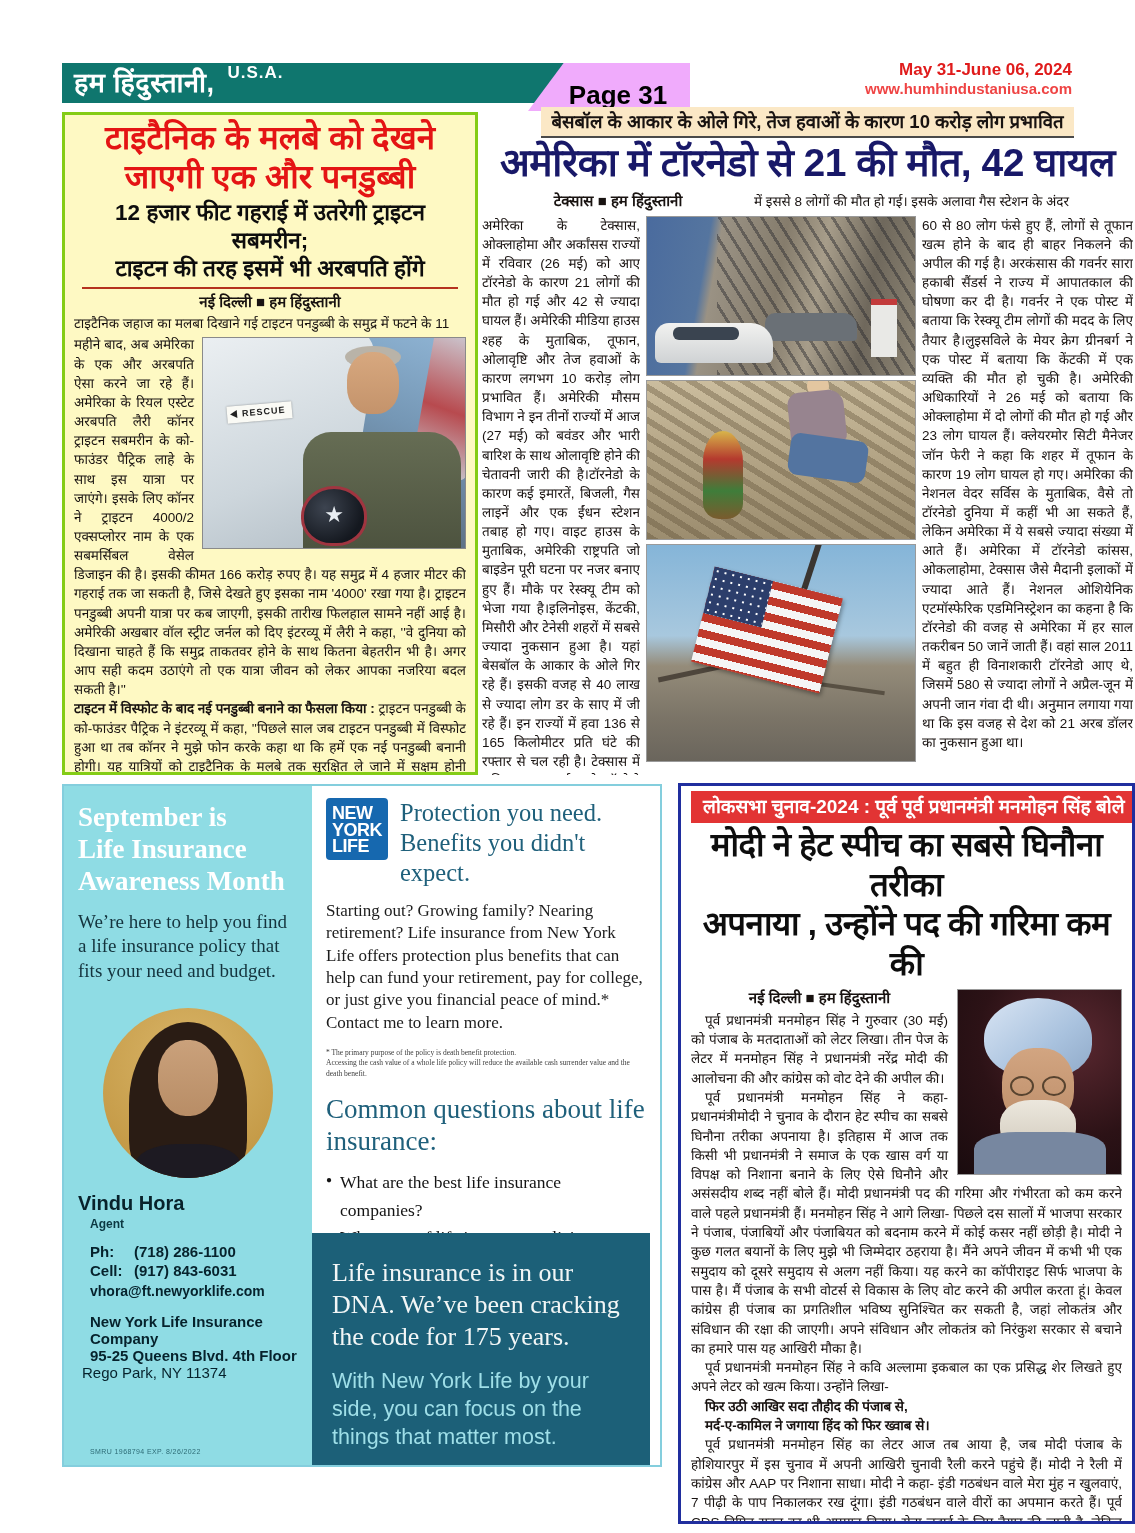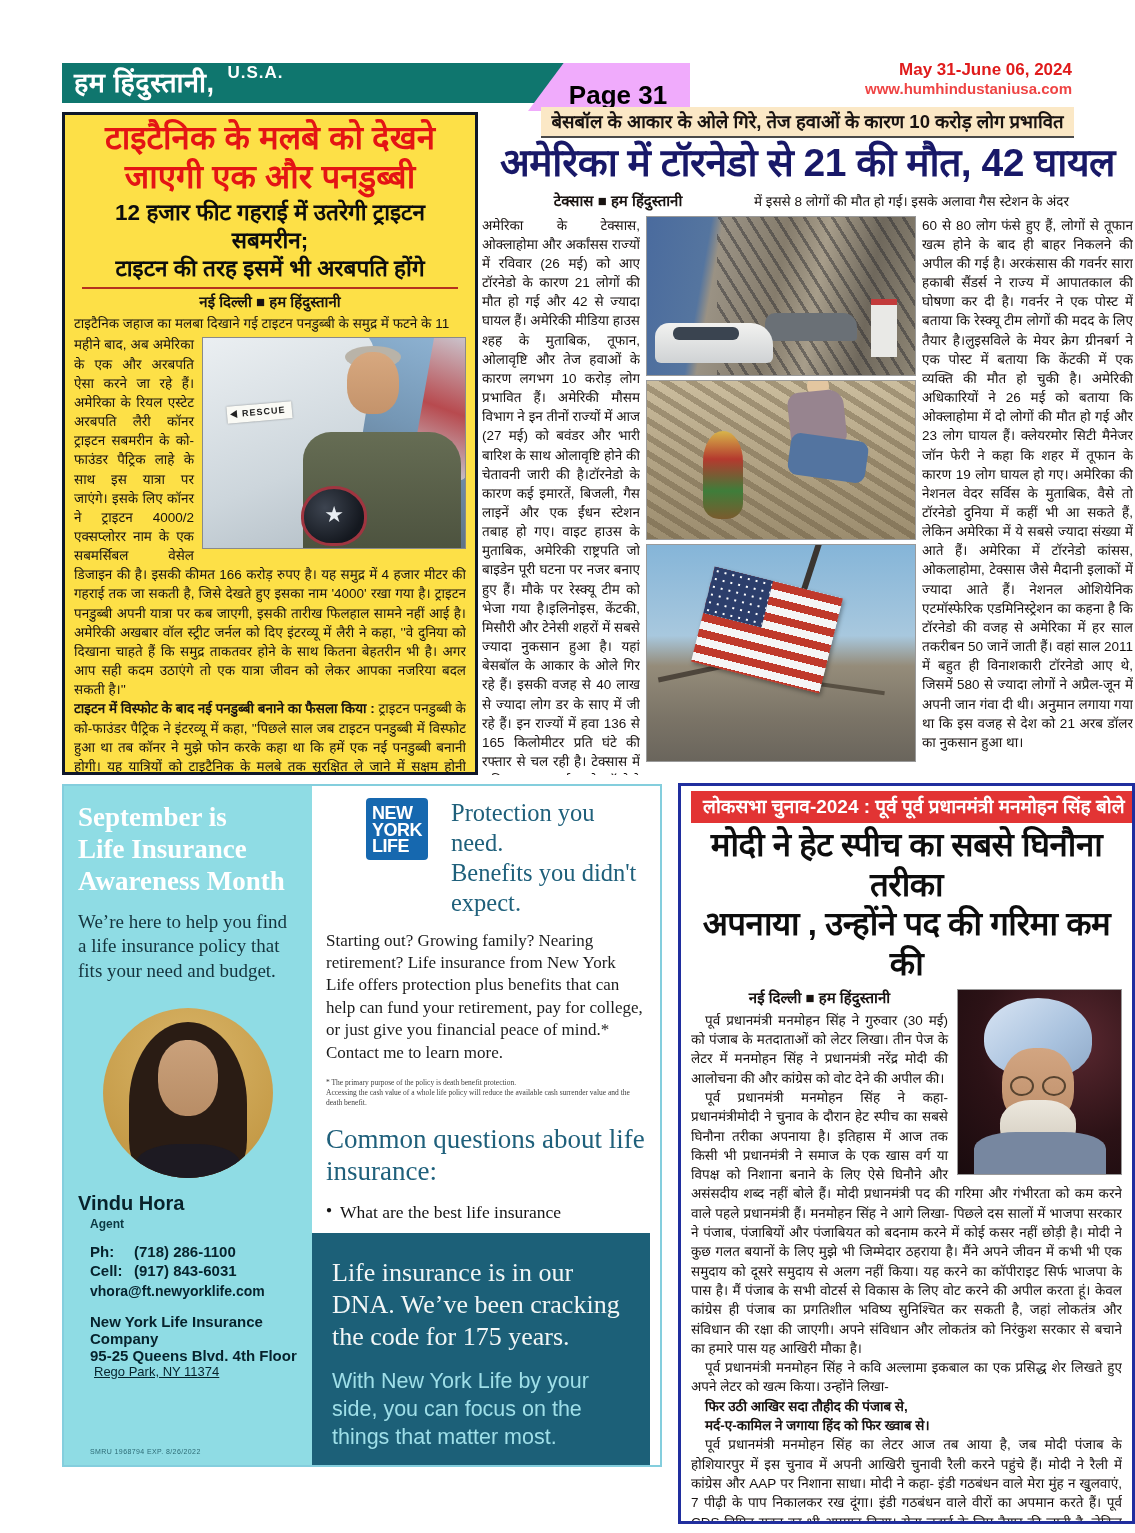--- a/index.html
+++ b/index.html
@@ -13,21 +13,21 @@
   .masthead-suffix{color:#fff;font-weight:bold;font-size:17px;margin-left:13px;letter-spacing:1px;}
   .page-flag{position:absolute;left:528px;top:63px;width:162px;height:48px;background:#f0abfc;
     clip-path:polygon(22% 0,100% 0,100% 100%,0 100%);display:flex;align-items:flex-end;justify-content:center;}
   .page-flag span{font-weight:bold;font-size:26px;color:#000;margin-left:18px;}
   .header-right{position:absolute;right:63px;top:60px;width:300px;text-align:right;line-height:1.15;}
   .header-date{color:#e01b1b;font-weight:bold;font-size:17px;}
   .header-site{color:#ef4444;font-weight:bold;font-size:15px;}
 
   
   .titanic-box{position:absolute;left:62px;top:112px;width:416px;height:663px;box-sizing:border-box;
-    background:#fde047;border:3px solid #0f172a;padding:4px 9px;overflow:hidden;}
+    background:#fef9c3;border:3px solid #84cc16;padding:4px 9px;overflow:hidden;}
   .t-headline{color:#e41414;font-weight:bold;font-size:33px;line-height:1.18;text-align:center;}
   .t-subhead{color:#0d0d0d;font-weight:bold;font-size:22.5px;line-height:1.25;text-align:center;margin-top:2px;}
   .t-rule{border-top:2px solid #b5321e;width:96%;margin:4px auto 2px;}
   .t-byline{font-weight:bold;font-size:15px;text-align:center;margin:1px 0 3px;}
   .t-bodytext{font-size:13.5px;line-height:1.42;text-align:justify;height:520px;overflow:hidden;}
   .t-lead{margin:0 0 2px;}
   .t-p{margin:0;}
   .bold-lead{font-weight:bold;}
 
   .titanic-photo{float:right;width:262px;height:210px;margin:2px 0 6px 8px;border:1px solid #8a8a8a;
@@ -105,25 +105,25 @@
   .a-face{position:absolute;left:55px;top:32px;width:60px;height:76px;border-radius:46%;
     background:linear-gradient(180deg,#caa17b,#b88d66);}
   .a-body{position:absolute;left:32px;bottom:-20px;width:106px;height:54px;border-radius:40% 40% 0 0;background:#1d1a22;}
   .agent-name{font-weight:bold;font-size:20px;color:#08222b;margin-left:0;}
   .agent-role{font-weight:bold;font-size:12px;color:#0b3842;margin:2px 0 12px 12px;}
   .agent-phones{margin-left:12px;display:grid;grid-template-columns:44px auto;row-gap:2px;
     font-weight:bold;font-size:15px;color:#06222c;}
   .agent-email{font-weight:bold;font-size:14px;color:#06222c;margin:4px 0 14px 12px;}
   .agent-co{font-weight:bold;font-size:15px;color:#06222c;margin-left:12px;}
   .agent-addr1{font-weight:bold;font-size:15px;color:#06222c;margin-left:12px;}
-  .agent-addr2{font-size:13px;color:#06222c;margin-left:16px;text-decoration:underline;}
+  .agent-addr2{font-size:15px;color:#06222c;margin-left:4px;}
   .agent-fineprint{position:absolute;left:26px;bottom:10px;font-size:7px;color:#2d6b75;letter-spacing:.4px;}
 
   .ad-right{flex:1;position:relative;padding:12px 14px;box-sizing:border-box;background:#fff;}
-  .logo-row{display:flex;gap:23px;align-items:flex-start;margin-left:40px;}
+  .logo-row{display:flex;gap:12px;align-items:flex-start;}
   .nyl-logo{width:62px;height:62px;flex:none;background:#1668af;border-radius:4px;color:#fff;
     font-weight:bold;font-size:18px;line-height:.92;letter-spacing:-.5px;padding:7px 0 0 6px;box-sizing:border-box;}
   .ad-right-heading{font-family:"Liberation Serif", serif;color:#1f607b;font-size:24.5px;line-height:1.22;}
   .ad-right-body{font-family:"Liberation Serif", serif;color:#1c1c1c;font-size:17px;line-height:1.32;margin-top:12px;}
   .ad-disclaimer{font-family:"Liberation Serif", serif;color:#3c3c3c;font-size:7.5px;line-height:1.35;margin-top:14px;}
   .ad-questions-heading{font-family:"Liberation Serif", serif;color:#1f607b;font-size:27px;line-height:1.2;margin-top:14px;}
   .ad-questions{list-style:none;margin:12px 0 0;padding:0;font-family:"Liberation Serif", serif;
     font-size:17.5px;color:#141414;line-height:1.55;}
   .ad-questions li{position:relative;padding-left:14px;}
   .ad-questions li::before{content:"●";position:absolute;left:0;top:3px;font-size:10px;color:#141414;}

